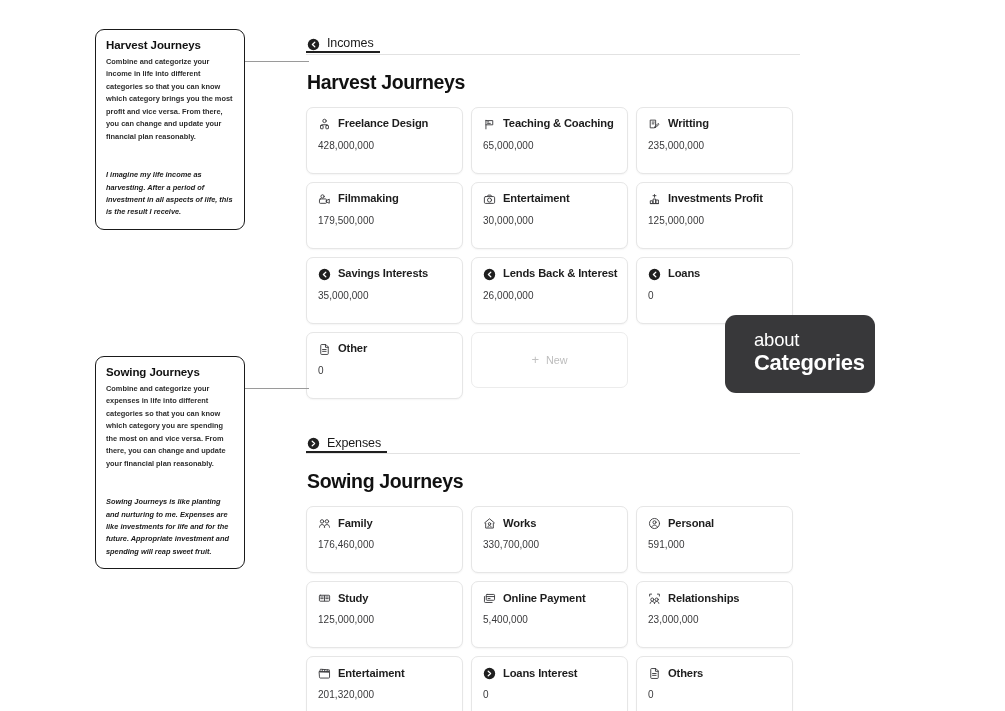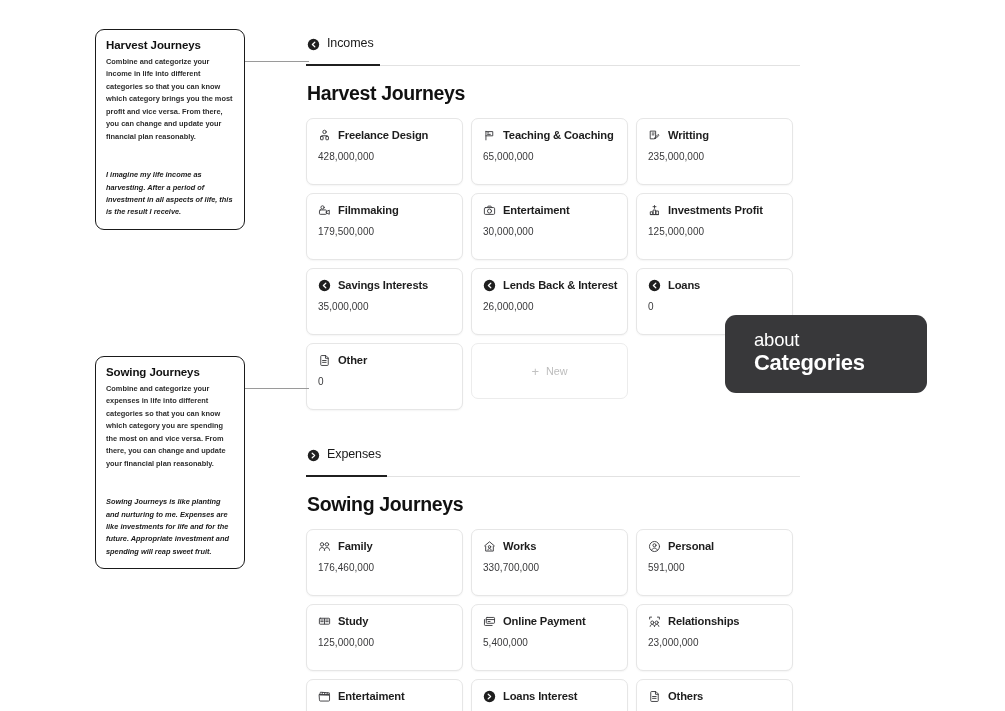--- a/index.html
+++ b/index.html
@@ -68,21 +68,21 @@
   }
 
   .section { position: relative; }
   #section-expenses { margin-top: 37px; }
 
   
   .tab {
     display: inline-flex;
     align-items: center;
     gap: 7px;
-    padding: 0 6px 14px 1px;
+    padding: 0 6px 1px 1px;
     border-bottom: 2px solid #1f1f1f;
     cursor: pointer;
   }
   .tab-label {
     font-size: 12.5px;
     font-weight: 500;
     color: #1a1a1a;
     letter-spacing: -0.1px;
   }
   .tab-rule {
@@ -163,21 +163,21 @@
   .card-new-label {
     font-size: 10.8px;
     color: #bdbdbd;
   }
 
   
   #about-badge {
     position: absolute;
     left: 725px;
     top: 315px;
-    width: 202px;
+    width: 150px;
     height: 78px;
     background: #38383a;
     border-radius: 11px;
     padding: 14px 0 0 29px;
     z-index: 6;
   }
   .about-small {
     font-size: 18.5px;
     color: #ffffff;
     font-weight: 400;

